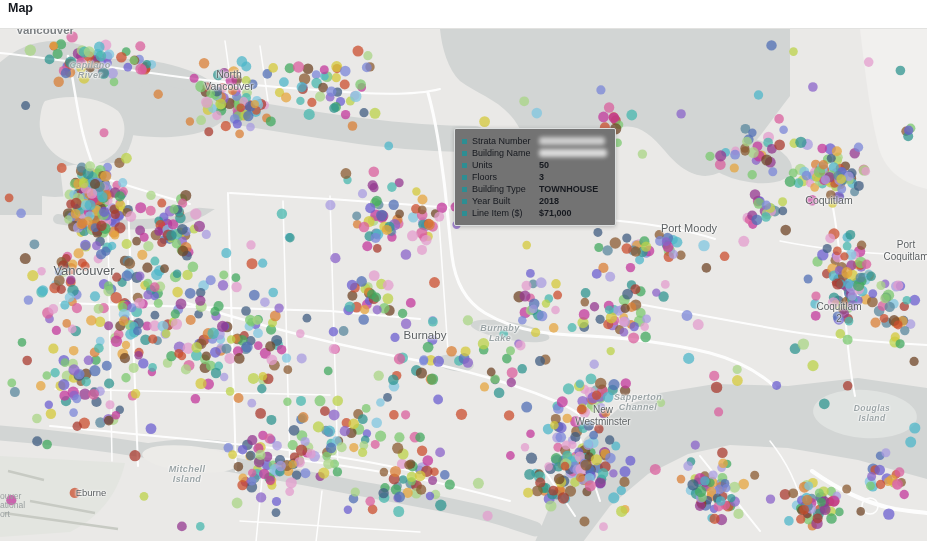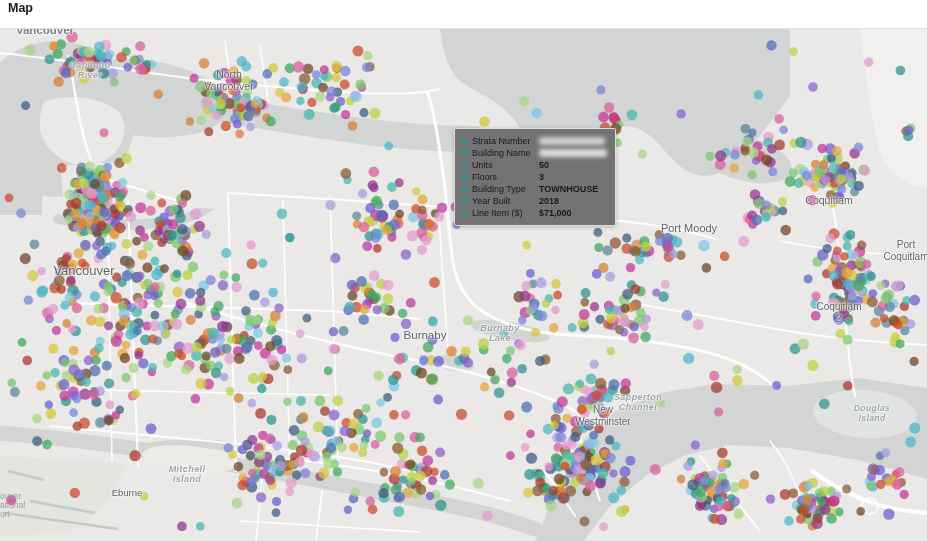--- a/index.html
+++ b/index.html
@@ -1861,21 +1861,21 @@
 Vancouver</div>
       <div class="map-label city-label" style="left: 425px; top: 307px; font-size: 11.5px;">Burnaby</div>
       <div class="map-label city-label" style="left: 677px; top: 199px; font-size: 11px; margin-left: 12px;">Port Moody</div>
       <div class="map-label city-label" style="left: 829px; top: 171px; font-size: 10.5px;">Coquitlam</div>
       <div class="map-label city-label" style="left: 906px; top: 221px; font-size: 10px;">Port
 Coquitlam</div>
       <div class="map-label city-label" style="left: 839px; top: 283px; font-size: 10px;">Coquitlam
 2</div>
       <div class="map-label city-label" style="left: 594px; top: 386px; font-size: 10px; padding-left: 18px;">New
 Westminster</div>
-      <div class="map-label city-label" style="left: 91px; top: 464px; font-size: 9.5px; margin-left: 36px;">Eburne</div>
+      <div class="map-label city-label" style="left: 91px; top: 464px; font-size: 9.5px;">Eburne</div>
       <div class="map-label feature-label" style="left: 90px; top: 41px; font-size: 9px;">Capilano
 River</div>
       <div class="map-label feature-label" style="left: 500px; top: 304px; font-size: 9px;">Burnaby
 Lake</div>
       <div class="map-label feature-label" style="left: 638px; top: 373px; font-size: 9px;">Sapperton
 Channel</div>
       <div class="map-label feature-label" style="left: 187px; top: 445px; font-size: 9px;">Mitchell
 Island</div>
       <div class="map-label feature-label" style="left: 872px; top: 385px; font-size: 8.5px;">Douglas
 Island</div>

